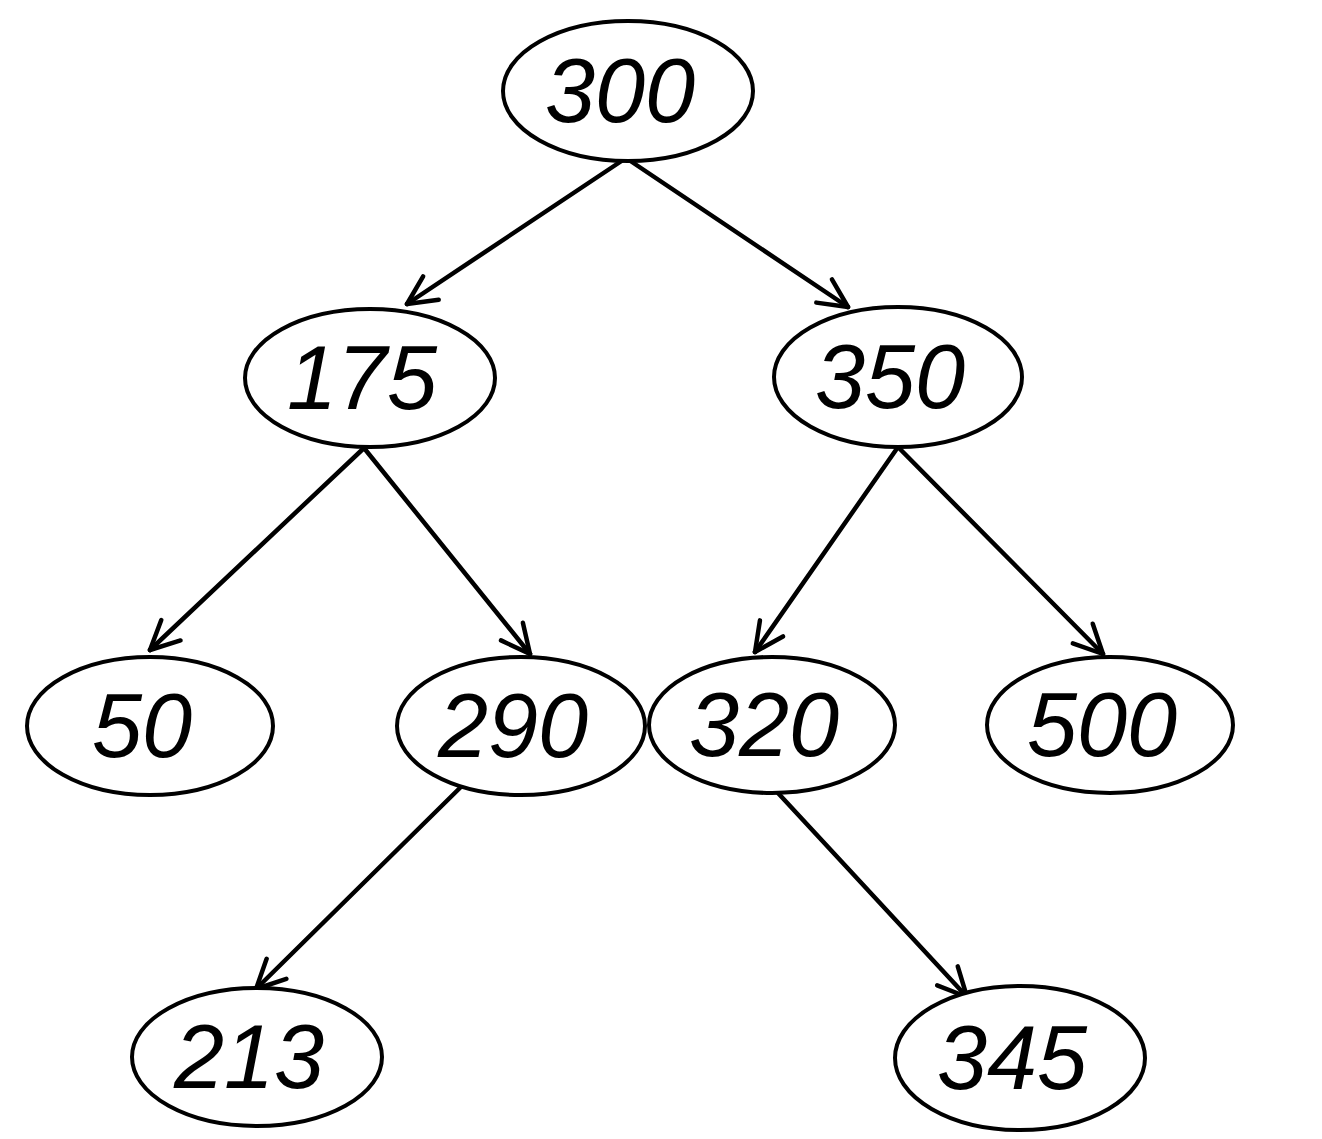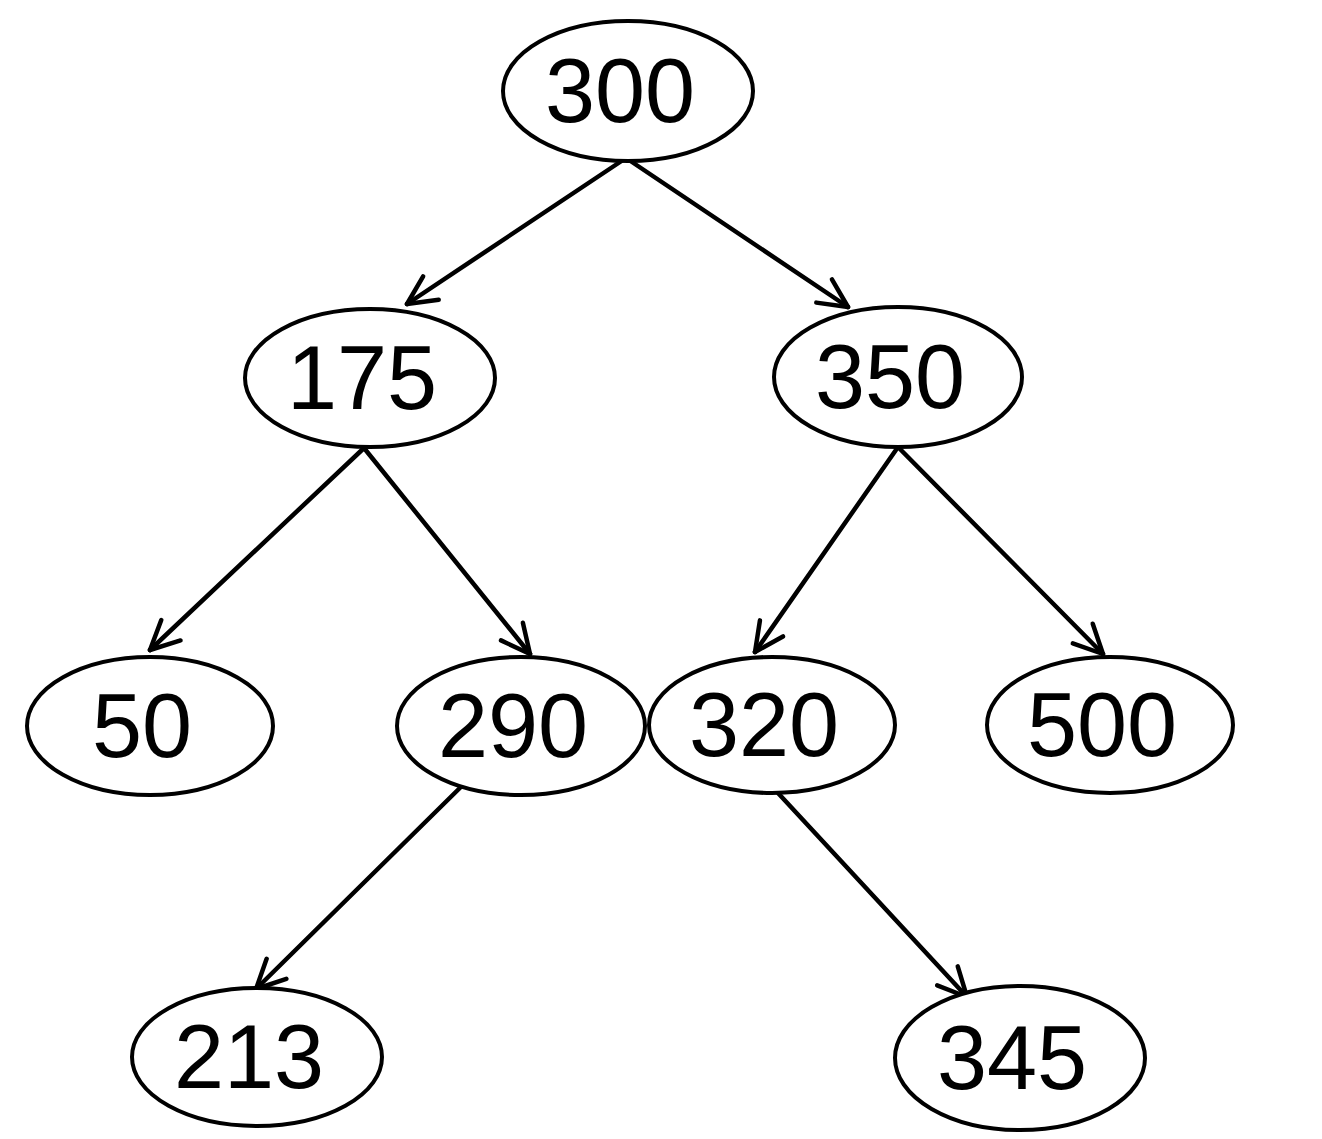--- a/index.html
+++ b/index.html
@@ -6,20 +6,21 @@
     margin: 0;
     padding: 0;
     background: #ffffff;
   }
   .canvas {
     position: relative;
     width: 1322px;
     height: 1139px;
     background: #ffffff;
     overflow: hidden;
+    font-style: italic;
   }
   svg.diagram {
     display: block;
     width: 1322px;
     height: 1139px;
   }
   svg.diagram text {
     font-family: "Liberation Sans", "DejaVu Sans", sans-serif;
     font-weight: 400;
   }

